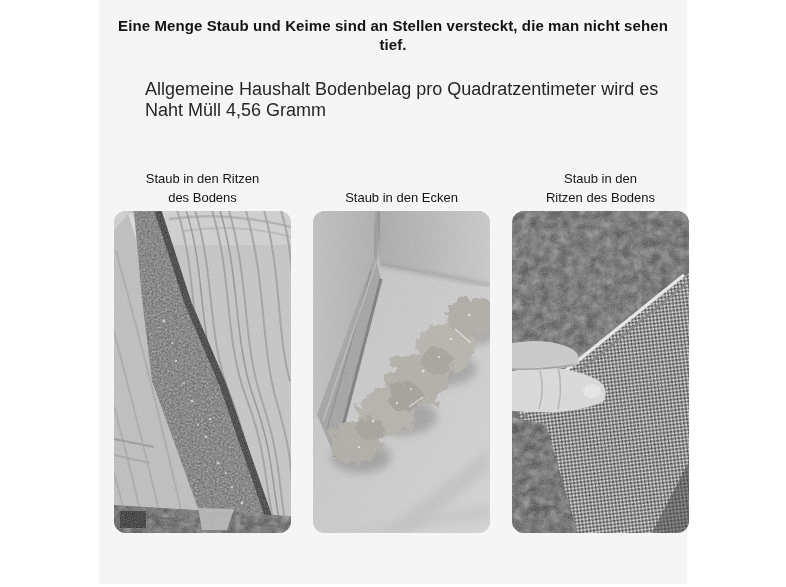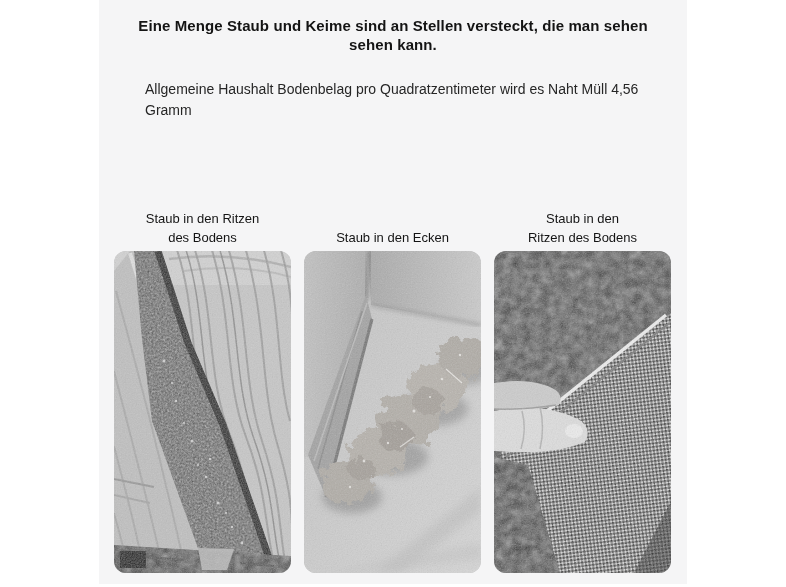--- a/index.html
+++ b/index.html
@@ -1,23 +1,23 @@
 <!DOCTYPE html>
 <html><head>
 <meta charset="utf-8">
 <style>
   html,body{margin:0;padding:0;}
   body{background:#ffffff;font-family:"Liberation Sans",sans-serif;-webkit-font-smoothing:antialiased;}
   .page{position:relative;width:786px;height:587px;background:#ffffff;overflow:hidden;}
   .panel{position:absolute;left:99px;top:0;width:588px;height:584px;background:#f5f5f6;}
   .headline{margin:0;padding:16px 18px 0;text-align:center;font-size:15px;line-height:19px;
             font-weight:700;color:#141414;letter-spacing:.1px;}
-  .desc{margin:25px 0 0;padding:0 26px 0 46px;font-size:14px;line-height:21px;color:#262626;}
+  .desc{margin:25px 0 0;padding:0 26px 0 46px;font-size:18px;line-height:21px;color:#262626;}
   .desc .l2{padding-left:5px;}
-  .figures{display:flex;gap:13px;padding:0 15px;margin-top:88px;}
+  .figures{display:flex;gap:22px;padding:0 15px;margin-top:48px;}
   figure{margin:0;width:177px;display:flex;flex-direction:column;}
   figcaption{height:38px;display:flex;flex-direction:column;justify-content:flex-end;
              align-items:center;font-size:13px;line-height:19px;color:#141414;text-align:center;}
   .photo{margin-top:4px;width:177px;height:322px;border-radius:12px;overflow:hidden;background:#bfbfbf;}
   .photo svg{display:block;width:100%;height:100%;}
   .defs-holder{position:absolute;width:0;height:0;overflow:hidden;}
 </style>
 </head>
 <body>
 
@@ -73,21 +73,21 @@
     <linearGradient id="floorG" x1="0" y1="0" x2="1" y2="1">
       <stop offset="0" stop-color="#c3c3c3"></stop>
         <stop offset="1" stop-color="#d6d6d6"></stop>
     </linearGradient>
   </defs>
 </svg>
 
 <div class="page">
   <div class="panel">
 
-    <h1 class="headline">Eine Menge Staub und Keime sind an Stellen versteckt, die man sehen sehen kann.</h1>
+    <h1 class="headline">Eine Menge Staub und Keime sind an Stellen versteckt, die man nicht sehen tief.</h1>
 
     <p class="desc">
       <span>Allgemeine Haushalt Bodenbelag pro Quadratzentimeter wird es Naht Müll 4,56 Gramm</span><br>
     </p>
 
     <div class="figures">
 
       <figure>
         <figcaption>
           <span>Staub in den Ritzen</span>

